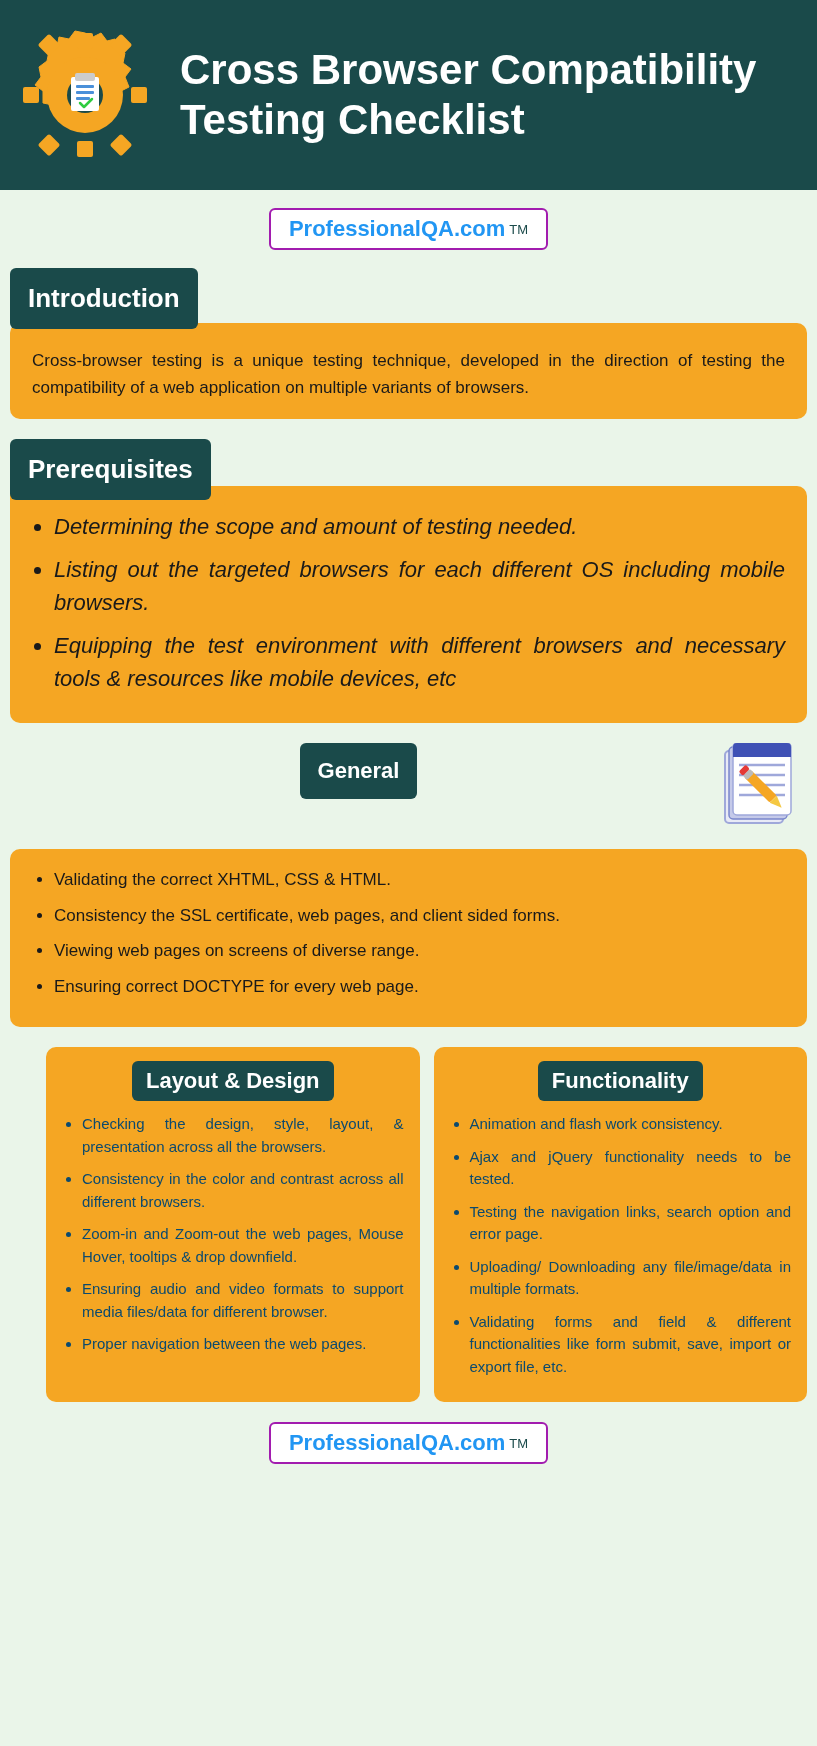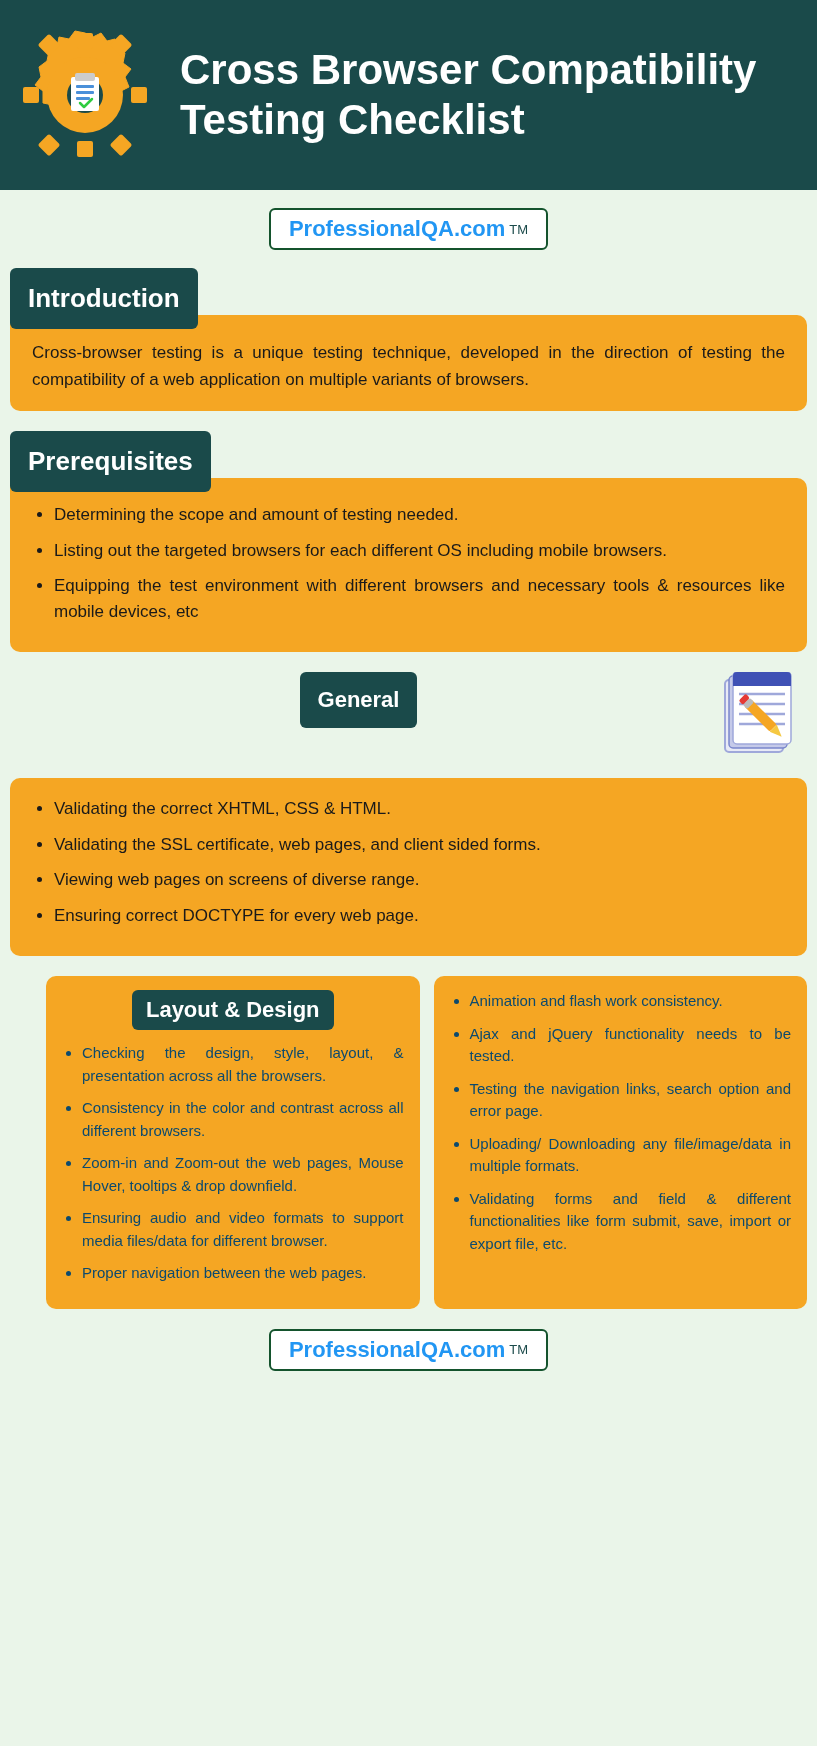--- a/index.html
+++ b/index.html
@@ -40,21 +40,21 @@
       line-height: 1.2;
     }
 
     
     .logo-bar {
       display: flex;
       justify-content: center;
       margin-bottom: 18px;
     }
     .logo-box {
-      border: 2px solid #14532d;
+      border: 2px solid #a21caf;
       border-radius: 6px;
       padding: 6px 18px;
       background: white;
       display: flex;
       align-items: center;
       gap: 4px;
     }
     .logo-text {
       font-size: 22px;
       font-weight: bold;
@@ -81,21 +81,21 @@
     }
 
     
     .intro-section {
       margin: 0 10px 20px 10px;
     }
     .intro-content {
       background-color: #f5a623;
       border-radius: 10px;
       padding: 18px 22px;
-      margin-top: 0;
+      margin-top: 8px;
     }
     .intro-content p {
       font-size: 17px;
       color: #1a1a1a;
       text-align: justify;
       line-height: 1.6;
     }
 
     
     .prereq-section {
@@ -106,25 +106,26 @@
       background-color: #f5a623;
       border-radius: 10px;
       padding: 18px 22px 18px 22px;
       margin-top: 0;
     }
     .prereq-content ul {
       list-style: disc;
       padding-left: 22px;
     }
     .prereq-content ul li {
-      font-size: 17px;
+      font-size: 22px;
       color: #1a1a1a;
       margin-bottom: 10px;
       text-align: justify;
       line-height: 1.5;
+      font-style: italic;
     }
 
     
     .checklist-section {
       margin: 0 10px 20px 10px;
     }
     .notebook-icon {
       width: 100px;
       height: 100px;
       flex-shrink: 0;
@@ -316,21 +317,21 @@
           <polygon points="-5,6 5,6 0,18" fill="#f5c842"></polygon>
           <rect x="-5" y="-32" width="10" height="6" rx="2" fill="#bbb"></rect>
           <rect x="-5" y="-38" width="10" height="6" rx="2" fill="#e53935"></rect>
         </g>
       </svg>
     </div>
   </div>
   <div class="checklist-content">
     <ul>
       <li>Validating the correct XHTML, CSS &amp; HTML.</li>
-      <li>Validating the SSL certificate, web pages, and client sided forms.</li>
+      <li>Consistency the SSL certificate, web pages, and client sided forms.</li>
       <li>Viewing web pages on screens of diverse range.</li>
       <li>Ensuring correct DOCTYPE for every web page.</li>
     </ul>
   </div>
 </div>
 
 <div class="two-col-section">
 
   <div class="col-box">
     <div class="col-label-wrap">
@@ -339,20 +340,23 @@
     <ul>
       <li>Checking the design, style, layout, &amp; presentation across all the browsers.</li>
       <li>Consistency in the color and contrast across all different browsers.</li>
       <li>Zoom-in and Zoom-out the web pages, Mouse Hover, tooltips &amp; drop downfield.</li>
       <li>Ensuring audio and video formats to support media files/data for different browser.</li>
       <li>Proper navigation between the web pages.</li>
     </ul>
   </div>
 
   <div class="col-box">
+    <div class="col-label-wrap">
+      <span class="col-label">Functionality</span>
+    </div>
     <ul>
       <li>Animation and flash work consistency.</li>
       <li>Ajax and jQuery functionality needs to be tested.</li>
       <li>Testing the navigation links, search option and error page.</li>
       <li>Uploading/ Downloading any file/image/data in multiple formats.</li>
       <li>Validating forms and field &amp; different functionalities like form submit, save, import or export file, etc.</li>
     </ul>
   </div>
 </div>
 

